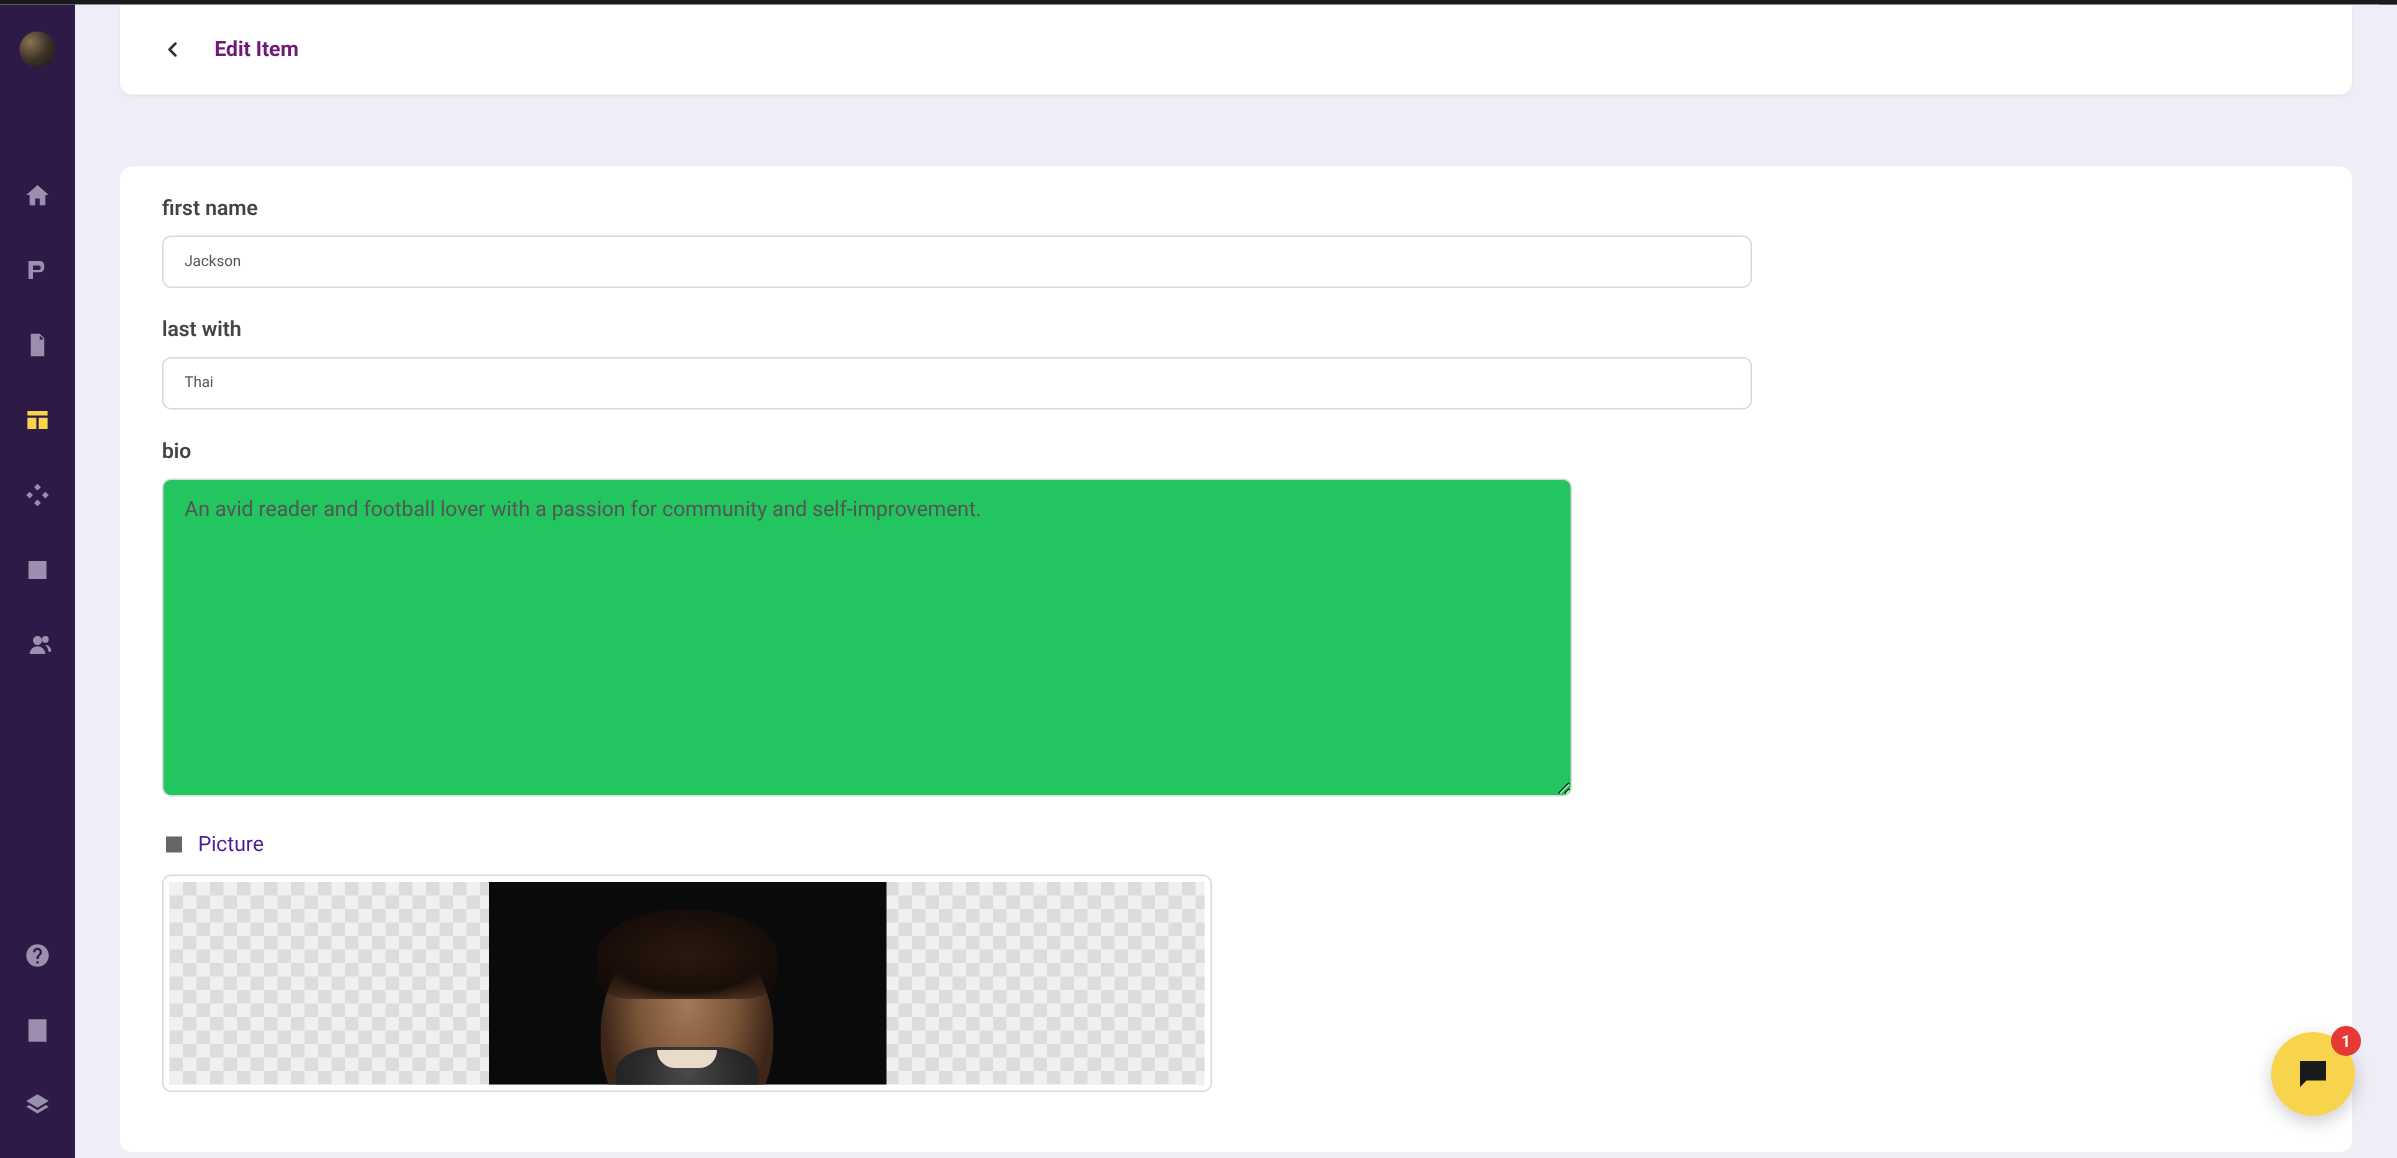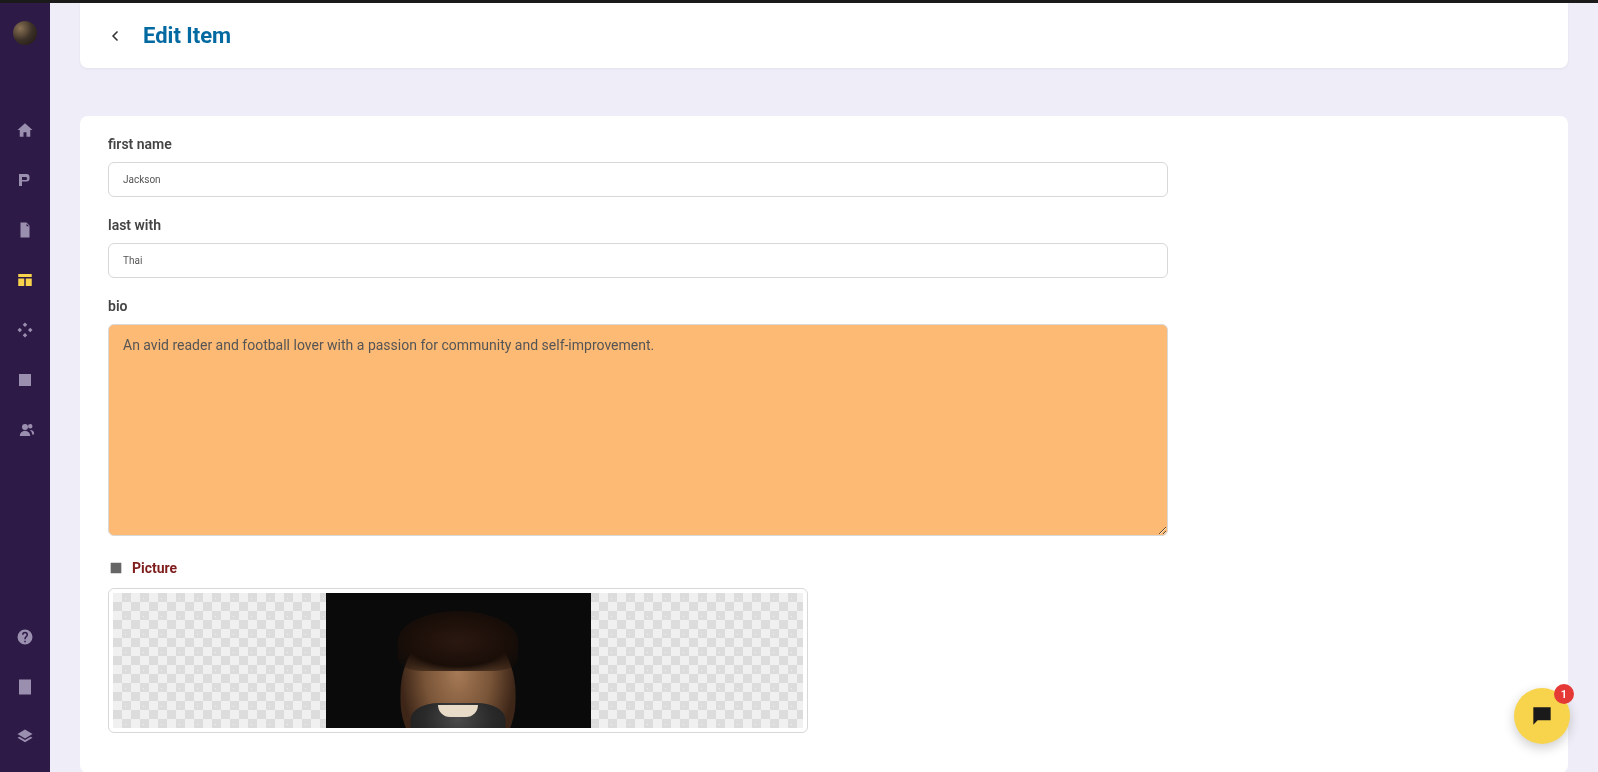--- a/index.html
+++ b/index.html
@@ -91,23 +91,23 @@
     .back-arrow {
       width: 20px;
       height: 20px;
       display: flex;
       align-items: center;
       justify-content: center;
       cursor: pointer;
       color: #333;
     }
     .page-title {
-      font-size: 22px;
+      font-size: 14px;
       font-weight: 700;
-      color: #0369a1;
+      color: #701a75;
     }
     .header-right {
       display: flex;
       align-items: center;
       gap: 12px;
     }
     .btn {
       padding: 10px 18px;
       border-radius: 6px;
       font-size: 14px;
@@ -171,38 +171,38 @@
     .form-input {
       width: 1060px;
       padding: 11px 14px;
       border: 1px solid #d8d8d8;
       border-radius: 6px;
       font-size: 10px;
       color: #555;
       background: #ffffff;
     }
     .form-textarea {
-      width: 1060px;
+      width: 940px;
       height: 212px;
       padding: 12px 14px;
       border: 1px solid #d8d8d8;
       border-radius: 6px;
       font-size: 14px;
       color: #555;
-      background: #fdba74;
+      background: #22c55e;
       resize: both;
       font-family: inherit;
     }
     .picture-label {
       display: flex;
       align-items: flex-end;
       gap: 8px;
       font-size: 14px;
-      font-weight: 700;
-      color: #7f1d1d;
+      font-weight: 400;
+      color: #4c1d95;
       margin-bottom: 12px;
     }
     .picture-label svg {
       width: 16px;
       height: 16px;
       fill: #666;
     }
     .picture-container {
       width: 700px;
       height: 145px;

